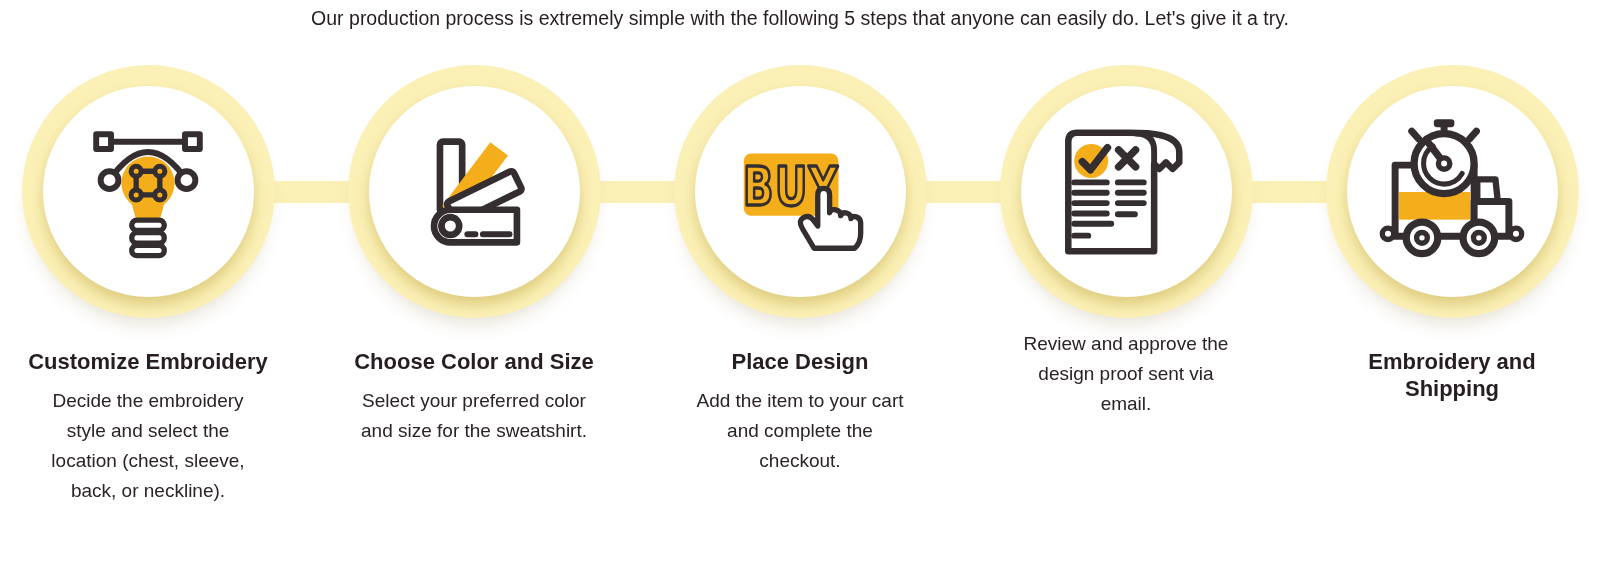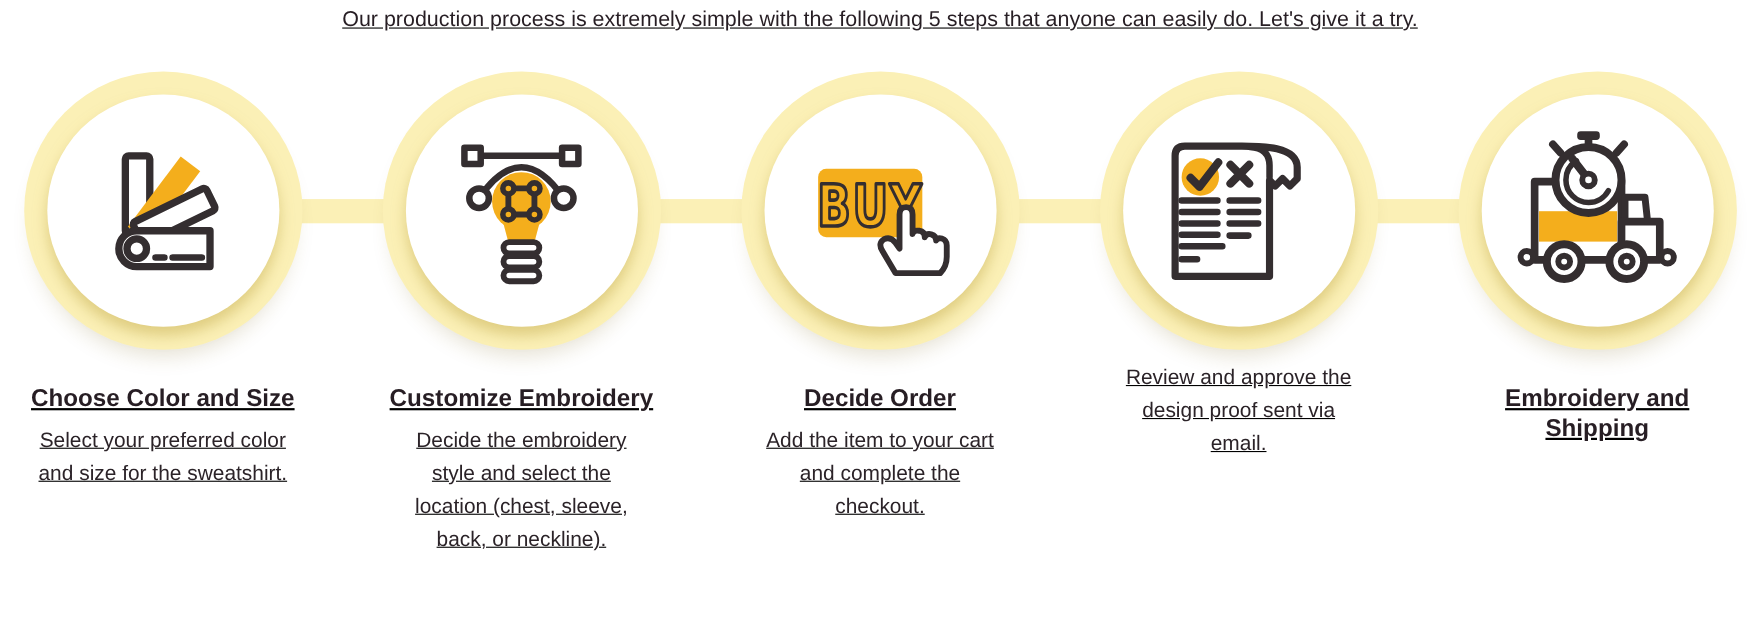--- a/index.html
+++ b/index.html
@@ -3,21 +3,21 @@
 <meta charset="utf-8">
 <style>
   * { margin: 0; padding: 0; box-sizing: border-box; }
   html, body { background: #fff; }
   body {
     width: 1600px; height: 579px;
     font-family: "Liberation Sans", sans-serif;
     overflow: hidden;
     position: relative;
   }
-  .page { width: 1600px; height: 468px; background: var(--background, #fff); text-decoration: underline; }
+  .page { width: 1600px; height: 468px; background: var(--background, #fff); }
 
   .intro {
     padding-top: 5px;
     text-align: center;
     font-size: 19.5px;
     line-height: 27px;
     color: var(--title-text, #271E24);
   }
 
   .steps {
@@ -105,37 +105,20 @@
 <div class="page">
 
   <div class="intro">Our production process is extremely simple with the following 5 steps that anyone can easily do. Let's give it a try.</div>
 
   <div class="steps">
 
     <div class="connector c1"></div>
     <div class="connector c2"></div>
     <div class="connector c3"></div>
     <div class="connector c4"></div>
-
-    <div class="step">
-      <div class="ring">
-        <div class="disk">
-          <svg width="148" height="148" viewBox="0 0 100 100">
-            <rect class="sw" x="27" y="16" width="15" height="48" rx="2" stroke-width="4.5"></rect>
-            <rect class="fy" x="27" y="10" width="15" height="54" transform="rotate(37 34.5 64)"></rect>
-            <rect class="sw" x="27" y="14" width="15" height="50" rx="2" stroke-width="4.5" transform="rotate(64 34.5 64)"></rect>
-            <path class="sw" stroke-width="4.5" d="M 34 62 H 79 V 84 H 34 A 11 11 0 0 1 34 62 Z"></path>
-            <circle class="sw" cx="34" cy="73" r="6" stroke-width="4.5"></circle>
-            <path class="s" stroke-width="4" d="M 45.5 78.5 H 51 M 56 78.5 H 74"></path>
-          </svg>
-        </div>
-      </div>
-      <div class="step-title">Choose Color and Size</div>
-      <div class="step-desc">Select your preferred color and size for the sweatshirt.</div>
-    </div>
 
     <div class="step">
       <div class="ring">
         <div class="disk">
           <svg width="148" height="148" viewBox="0 0 100 100">
             <path class="s" stroke-width="4" d="M 20 16 H 80"></path>
             <rect class="sw" x="15" y="11" width="10" height="10" stroke-width="4"></rect>
             <rect class="sw" x="75" y="11" width="10" height="10" stroke-width="4"></rect>
             <path class="s" stroke-width="4" d="M 24 42 Q 50 4 76 42"></path>
             <circle class="fy" cx="50" cy="44" r="18"></circle>
@@ -154,27 +137,44 @@
         </div>
       </div>
       <div class="step-title">Customize Embroidery</div>
       <div class="step-desc">Decide the embroidery style and select the location (chest, sleeve, back, or neckline).</div>
     </div>
 
     <div class="step">
       <div class="ring">
         <div class="disk">
           <svg width="148" height="148" viewBox="0 0 100 100">
+            <rect class="sw" x="27" y="16" width="15" height="48" rx="2" stroke-width="4.5"></rect>
+            <rect class="fy" x="27" y="10" width="15" height="54" transform="rotate(37 34.5 64)"></rect>
+            <rect class="sw" x="27" y="14" width="15" height="50" rx="2" stroke-width="4.5" transform="rotate(64 34.5 64)"></rect>
+            <path class="sw" stroke-width="4.5" d="M 34 62 H 79 V 84 H 34 A 11 11 0 0 1 34 62 Z"></path>
+            <circle class="sw" cx="34" cy="73" r="6" stroke-width="4.5"></circle>
+            <path class="s" stroke-width="4" d="M 45.5 78.5 H 51 M 56 78.5 H 74"></path>
+          </svg>
+        </div>
+      </div>
+      <div class="step-title">Choose Color and Size</div>
+      <div class="step-desc">Select your preferred color and size for the sweatshirt.</div>
+    </div>
+
+    <div class="step">
+      <div class="ring">
+        <div class="disk">
+          <svg width="148" height="148" viewBox="0 0 100 100">
             <rect class="fy" x="12" y="24" width="64" height="42" rx="5"></rect>
             <text class="buy-text" text-anchor="middle" transform="translate(44,59) scale(1,1.32)">BUY</text>
             <path class="sw" stroke-width="3.6" d="M 59.5 88 L 51.5 74.5 Q 48.5 69.5 52.5 67.2 Q 56.5 65.2 59.5 69.5 L 62 73 L 62 52 Q 62 47.5 66 47.5 Q 70 47.5 70 52 L 70 64 Q 70.5 61.5 74 62 Q 77.5 62.6 77.5 66 Q 78.5 63.5 81.5 64.2 Q 84.5 65 84.5 68 Q 85.5 66 88 66.8 Q 91 67.8 91 71 L 91 78 Q 91 84 87 88 Z"></path>
           </svg>
         </div>
       </div>
-      <div class="step-title">Decide Order</div>
+      <div class="step-title">Place Design</div>
       <div class="step-desc">Add the item to your cart and complete the checkout.</div>
     </div>
 
     <div class="step">
       <div class="ring">
         <div class="disk">
           <svg width="148" height="148" viewBox="0 0 100 100">
             <path class="sw" stroke-width="4.4" d="M 17 10 H 52 C 64 10 86 10 86 23 L 86 30 L 81.5 34.5 L 77 30 L 72.5 34.5 L 69 31 L 69 90 L 11 90 L 11 16 Q 11 10 17 10 Z"></path>
             <path class="s" stroke-width="4" d="M 69 29 L 69 22 Q 69 11 57 10.5"></path>
             <circle class="fy" cx="26.5" cy="29" r="11.5"></circle>

